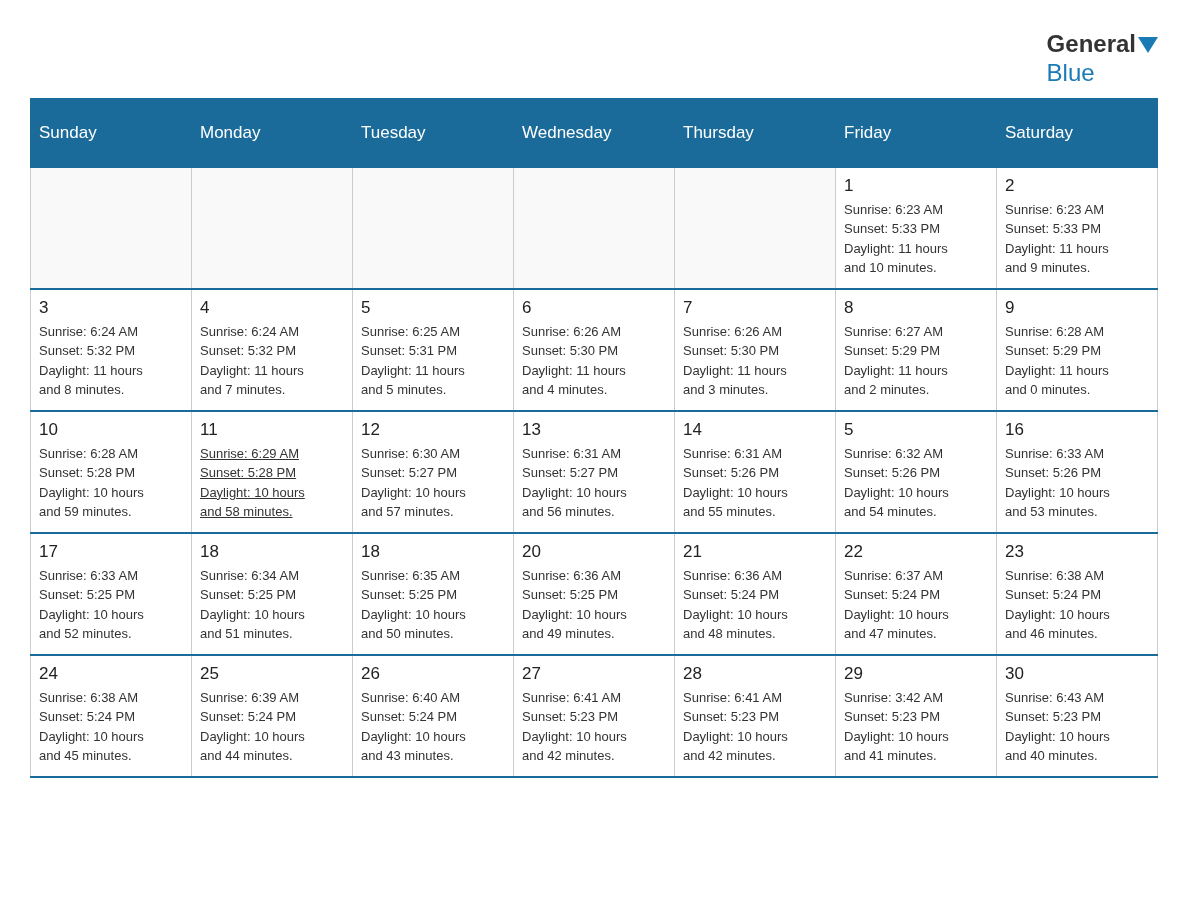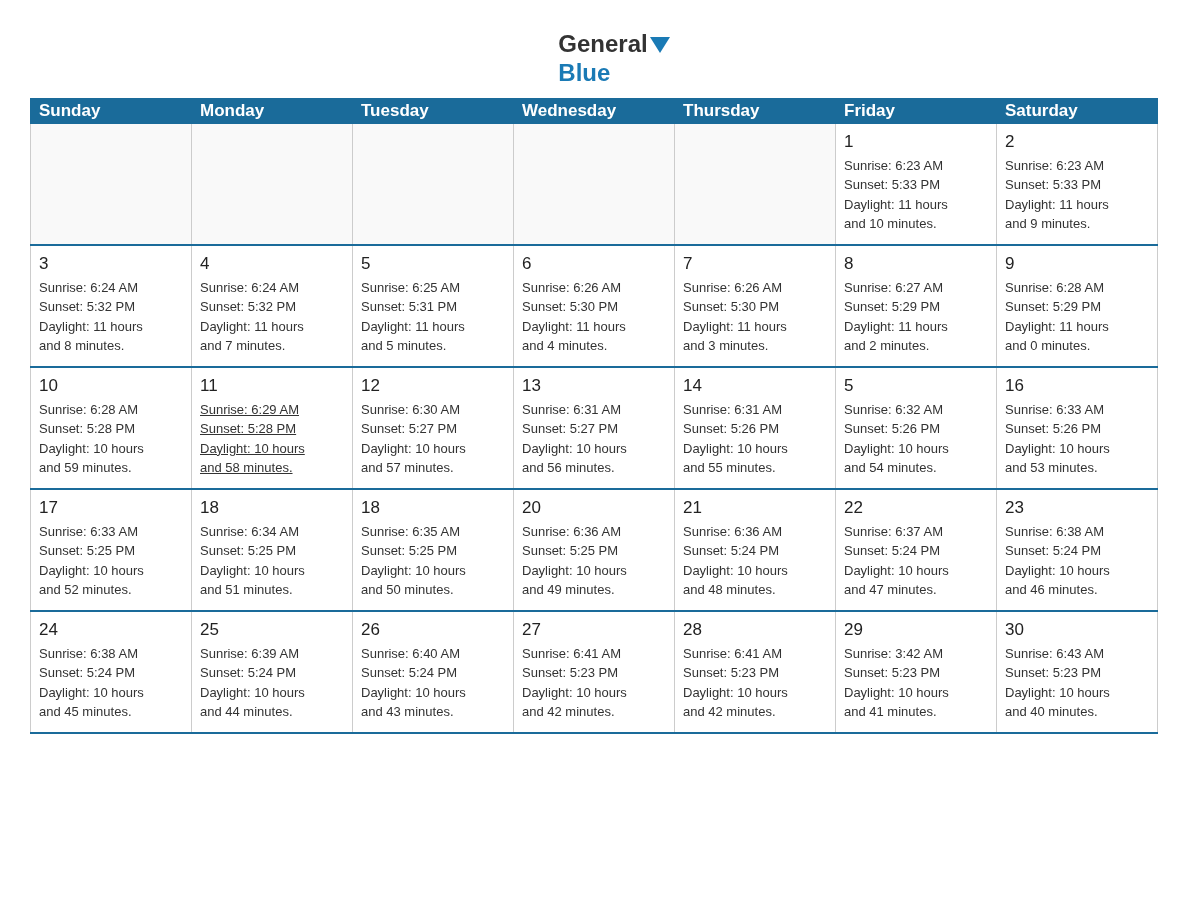--- a/index.html
+++ b/index.html
@@ -6,21 +6,21 @@
     body {
       font-family: Arial, sans-serif;
       background: #fff;
       width: 1188px;
       min-height: 918px;
       padding: 20px 30px;
     }
     .header {
       display: flex;
       align-items: flex-start;
-      justify-content: center;
+      justify-content: flex-end;
       margin-bottom: 10px;
       margin-left: 40px;
     }
     .logo {
       display: flex;
       align-items: center;
       padding-top: 10px;
     }
     .logo-block {
       display: flex;
@@ -47,24 +47,24 @@
     .calendar {
       width: 100%;
       border-collapse: collapse;
       margin-top: 10px;
     }
     .calendar thead tr {
       background-color: #1a6b9a;
     }
     .calendar thead th {
       color: #fff;
-      padding: 2px 8px;
+      padding: 24px 8px;
       text-align: left;
       font-size: 17px;
-      font-weight: bold;
+      font-weight: normal;
       border: 1px solid #1a6b9a;
     }
     .calendar tbody tr {
       border-bottom: 2px solid #1a6b9a;
     }
     .calendar tbody td {
       vertical-align: top;
       padding: 8px 8px 10px 8px;
       font-size: 13px;
       color: #333;
@@ -95,21 +95,21 @@
 <div class="header">
   <div class="logo">
     <div class="logo-block">
       <div class="logo-row1">
         <span style="font-size:24px;font-weight:bold;color:#333;">General</span>
         <svg width="20" height="20" viewBox="0 0 20 20" style="margin-left:2px;margin-top:-2px;">
           <polygon points="0,4 20,4 10,20" fill="#1a7ab5"></polygon>
         </svg>
       </div>
       <div>
-        <span style="font-size:24px;font-weight:bold;color:#1a7ab5;">Blue</span>
+        <span style="font-size:24px;font-weight:normal;color:#1a7ab5;">Blue</span>
       </div>
     </div>
   </div>
   <div class="title-block">
     <div class="month-title"></div>
     <div class="location-title"></div>
   </div>
 </div>
 
 <table class="calendar">

